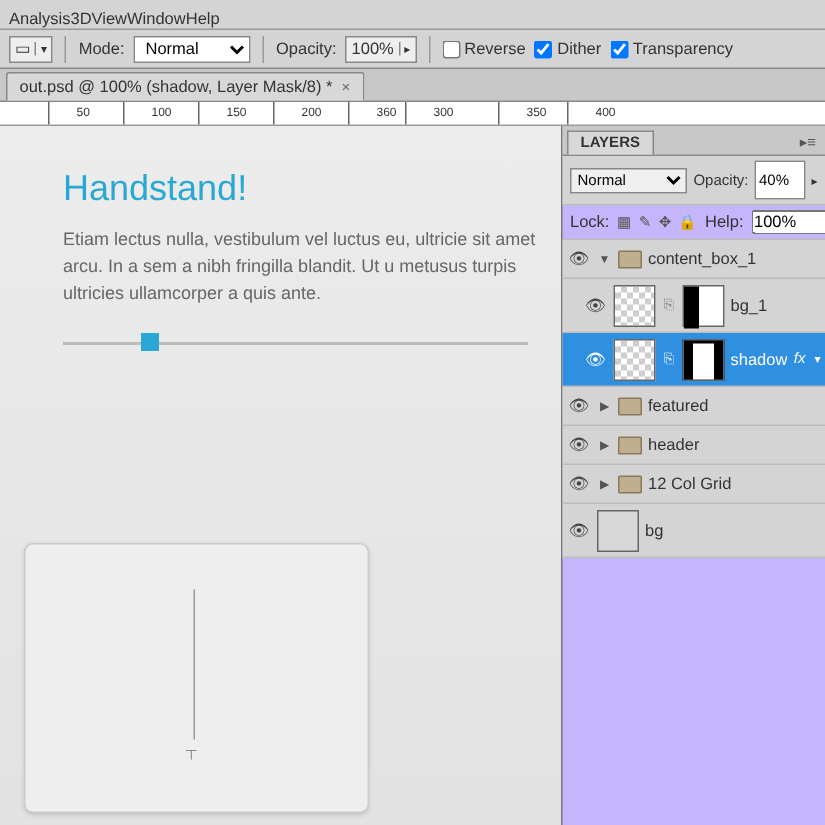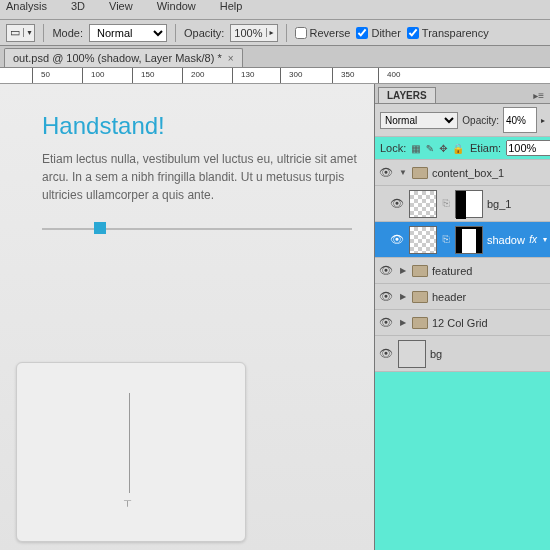--- a/index.html
+++ b/index.html
@@ -1,45 +1,45 @@
 <!DOCTYPE html>
 <html><head>
 <meta charset="utf-8">
 <style>
 *{margin:0;padding:0;box-sizing:border-box;font-family:Tahoma,Arial,sans-serif;font-size:11px}
 body{background:#d0d0d0;width:550px;height:550px;overflow:hidden;position:relative}
-.menubar{background:#d4d4d4;height:20px;display:flex;align-items:flex-start;padding:0 6px;gap:24px;color:#333;border-bottom:1px solid #999}
+.menubar{background:#d4d4d4;height:20px;display:flex;align-items:flex-end;padding:0 6px;gap:0;color:#333;border-bottom:1px solid #999}
 .menubar span{cursor:default}
 .options{background:#d4d4d4;height:26px;display:flex;align-items:center;padding:0 6px;gap:6px;border-bottom:1px solid #888;font-size:11px;color:#333}
 .options .sep{width:1px;height:18px;background:#999;margin:0 2px}
 .options select,.options input[type=text]{font-size:11px;border:1px solid #888;background:#fff;padding:1px 3px}
 .options select{width:78px;height:18px}
 .options .drop{display:inline-flex;align-items:center;border:1px solid #888;background:#eee;height:18px}
 .options .drop span{padding:0 3px}
 .options .drop .arr{border-left:1px solid #888;padding:0 3px;font-size:8px}
 .options label{display:flex;align-items:flex-end;gap:3px}
 .options input[type=checkbox]{width:12px;height:12px}
 .tabs{background:#c8c8c8;height:22px;display:flex;align-items:flex-end;padding-left:4px;border-bottom:1px solid #888}
 .tab{background:#d8d8d8;border:1px solid #888;border-bottom:none;padding:3px 8px;font-size:10px;color:#333;border-radius:2px 2px 0 0;display:flex;align-items:center;gap:6px}
 .tab .x{font-size:10px;color:#666}
 .ruler-h{background:#fff;height:16px;border-bottom:1px solid #999;position:relative;overflow:hidden}
-.ruler-h .tick{position:absolute;top:0;height:20px;border-left:1px solid #666;font-size:8px;color:#333;padding-left:8px;padding-top:2px}
+.ruler-h .tick{position:absolute;top:0;height:20px;border-left:1px solid #666;font-size:8px;color:#333;padding-left:18px;padding-top:2px}
 .workspace{display:flex;height:calc(550px - 20px - 26px - 22px - 16px)}
 .canvas-area{flex:1;background:#d4d4d4;position:relative;overflow:hidden}
 .canvas{position:absolute;left:0;top:0;width:430px;height:470px;background:linear-gradient(#ececec,#e2e2e2)}
 .canvas .title{color:#2aa8d4;font-size:24px;font-weight:normal;margin:28px 0 10px 42px}
 .canvas .sub{color:#333;font-size:14px;margin:0 0 14px 42px}
 .canvas .body{color:#666;font-size:12px;line-height:18px;margin:0 0 18px 42px;width:320px}
 .slider{position:relative;margin-left:42px;width:310px;height:14px}
 .slider .track{position:absolute;top:6px;left:0;right:0;height:2px;background:#bbb}
 .slider .thumb{position:absolute;top:0;left:52px;width:12px;height:12px;background:#2aa8d4}
 .cardbox{position:absolute;left:16px;top:278px;width:230px;height:180px;background:#eee;border:1px solid #ccc;border-radius:6px;box-shadow:0 1px 3px rgba(0,0,0,.15)}
 .cardbox .line{position:absolute;left:112px;top:30px;width:1px;height:100px;background:#999}
 .cardbox .cap{position:absolute;left:107px;top:132px;font-size:10px;color:#888}
-.panels{width:176px;background:#5eead4;border-left:1px solid #777;position:relative}
+.panels{width:176px;background:#c4b5fd;border-left:1px solid #777;position:relative}
 .panel-tabs{display:flex;background:#c8c8c8;border-bottom:1px solid #888;height:20px;align-items:flex-end}
 .panel-tabs .ptab{background:#d8d8d8;border:1px solid #888;border-bottom:none;padding:2px 8px;font-size:10px;font-weight:bold;color:#333;margin-left:3px}
 .panel-tabs .menu{margin-left:auto;padding:2px 6px;font-size:10px;color:#555}
 .panel-row{display:flex;align-items:center;padding:3px 5px;gap:4px;border-bottom:1px solid #bbb;background:#d4d4d4}
 .panel-row select{font-size:10px;width:78px;height:17px;border:1px solid #888}
 .panel-row .lbl{font-size:10px;color:#333}
 .panel-row .val{border:1px solid #888;background:#fff;width:34px;height:15px;font-size:10px;text-align:left;padding:12px 2px}
 .panel-row .arr{font-size:8px;color:#333}
 .lockrow{display:flex;align-items:center;padding:3px 5px;gap:5px;border-bottom:1px solid #bbb;font-size:10px;color:#333}
 .lockrow .ic{width:13px;height:13px;display:inline-flex;align-items:center;justify-content:center;font-size:10px;color:#555}
@@ -109,22 +109,22 @@
     <span>out.psd @ 100% (shadow, Layer Mask/8) *</span>
     <span class="x">×</span>
   </div>
 </div>
 
 <div class="ruler-h">
   <div class="tick" style="left:32px">50</div>
   <div class="tick" style="left:82px">100</div>
   <div class="tick" style="left:132px">150</div>
   <div class="tick" style="left:182px">200</div>
-  <div class="tick" style="left:232px">130</div>
-  <div class="tick" style="left:280px">300</div>
+  <div class="tick" style="left:232px">360</div>
+  <div class="tick" style="left:270px">300</div>
   <div class="tick" style="left:332px">350</div>
   <div class="tick" style="left:378px">400</div>
 </div>
 
 <div class="workspace">
   <div class="canvas-area">
     <div class="canvas">
       <div class="title">Handstand!</div>
       <div class="body">Etiam lectus nulla, vestibulum vel luctus eu, ultricie sit amet arcu. In a sem a nibh fringilla blandit. Ut u metusus turpis ultricies ullamcorper a quis ante.</div>
       <div class="slider">
@@ -148,21 +148,21 @@
       <span class="lbl" style="margin-left:auto">Opacity:</span>
       <input class="val" value="40%" style="">
       <span class="arr">▸</span>
     </div>
     <div class="lockrow">
       <span>Lock:</span>
       <span class="ic">▦</span>
       <span class="ic">✎</span>
       <span class="ic">✥</span>
       <span class="ic">🔒</span>
-      <span class="lbl" style="margin-left:auto">Etiam:</span>
+      <span class="lbl" style="margin-left:auto">Help:</span>
       <input class="val" value="100%" style="">
 
     </div>
 
     <div class="layers">
       <div class="layer">
         <span class="eye">👁</span>
         <span class="tw">▼</span>
         <span class="foldr"></span>
         <span class="lname">content_box_1</span>

